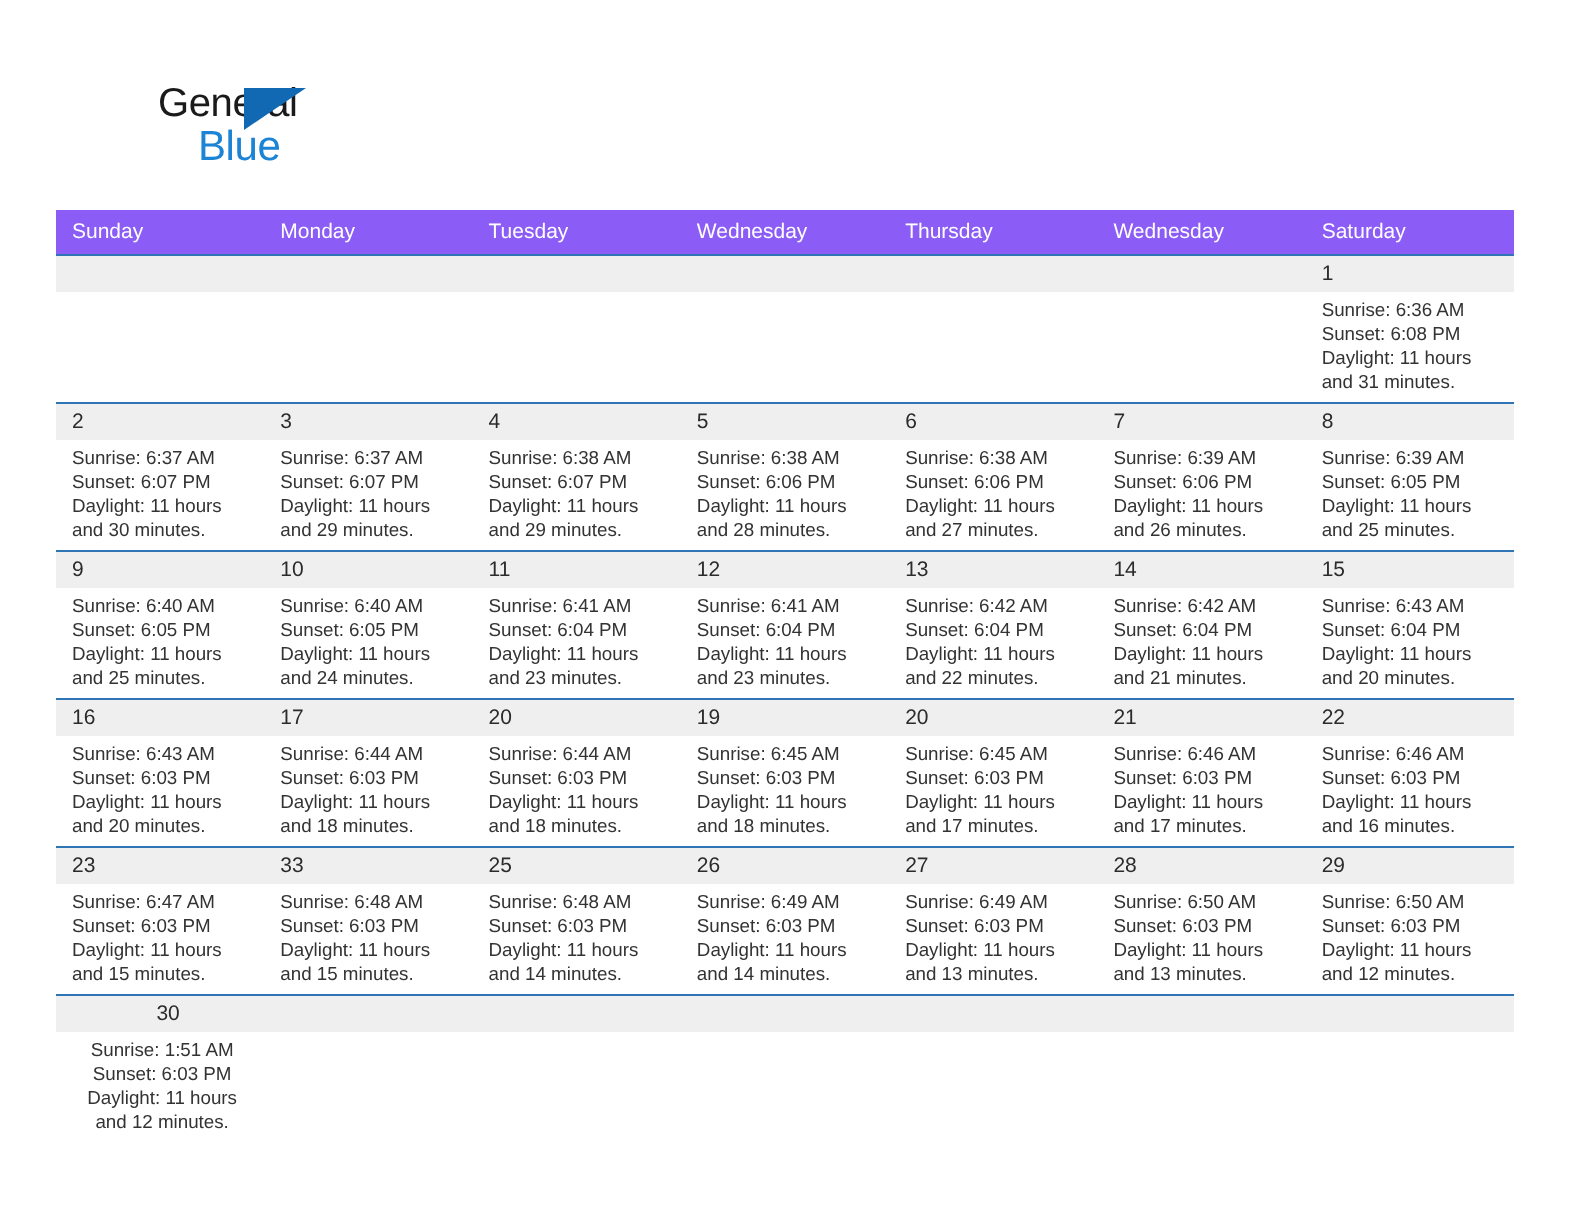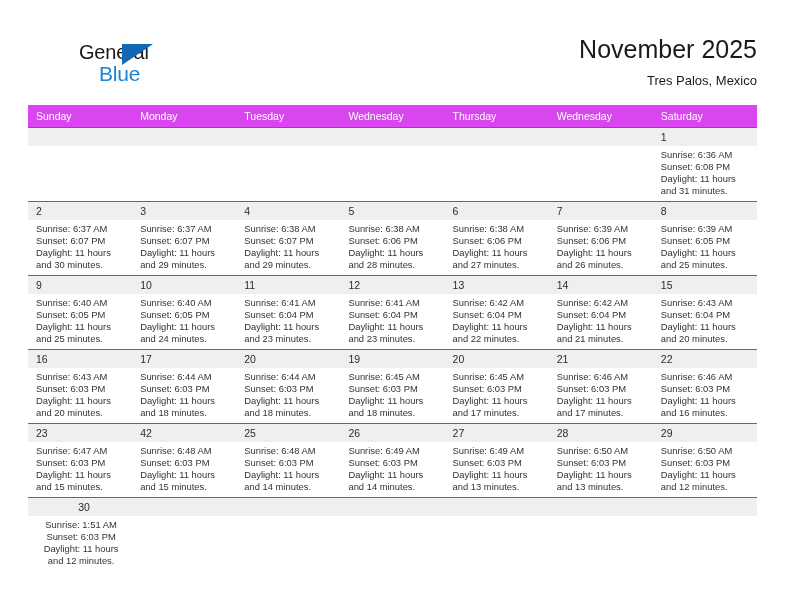--- a/index.html
+++ b/index.html
@@ -88,21 +88,21 @@
   
   .calendar {
     position: absolute;
     left: 28px;
     top: 105px;
     width: 729px;
     border-collapse: collapse;
     table-layout: fixed;
   }
   .calendar th {
-    background: #d946ef;
+    background: #8b5cf6;
     color: #ffffff;
     font-size: 10.5px;
     font-weight: normal;
     text-align: left;
     padding: 5px 0 5px 8px;
     height: 11px;
     border: none;
   }
   .calendar td {
     vertical-align: top;
@@ -148,24 +148,20 @@
 <div class="page">
 
   <div class="header">
 
     <div class="logo">
       <span class="logo-general">General</span>
       <span class="logo-tri"></span>
       <span class="logo-blue">Blue</span>
     </div>
 
-    <div class="title-block">
-      <div class="cal-title">November 2025</div>
-      <div class="cal-subtitle">Tres Palos, Mexico</div>
-    </div>
 
   </div>
 
   <table class="calendar">
     <thead>
       <tr id="hdr-row">
           <th>Sunday</th>
           <th>Monday</th>
           <th>Tuesday</th>
           <th>Wednesday</th>
@@ -403,21 +399,21 @@
           <td class="">
             <div class="daynum">23</div>
             <div class="details">
               <div>Sunrise: 6:47 AM</div>
               <div>Sunset: 6:03 PM</div>
               <div>Daylight: 11 hours</div>
               <div>and 15 minutes.</div>
             </div>
           </td>
           <td class="">
-            <div class="daynum">42</div>
+            <div class="daynum">33</div>
             <div class="details">
               <div>Sunrise: 6:48 AM</div>
               <div>Sunset: 6:03 PM</div>
               <div>Daylight: 11 hours</div>
               <div>and 15 minutes.</div>
             </div>
           </td>
           <td class="">
             <div class="daynum">25</div>
             <div class="details">

